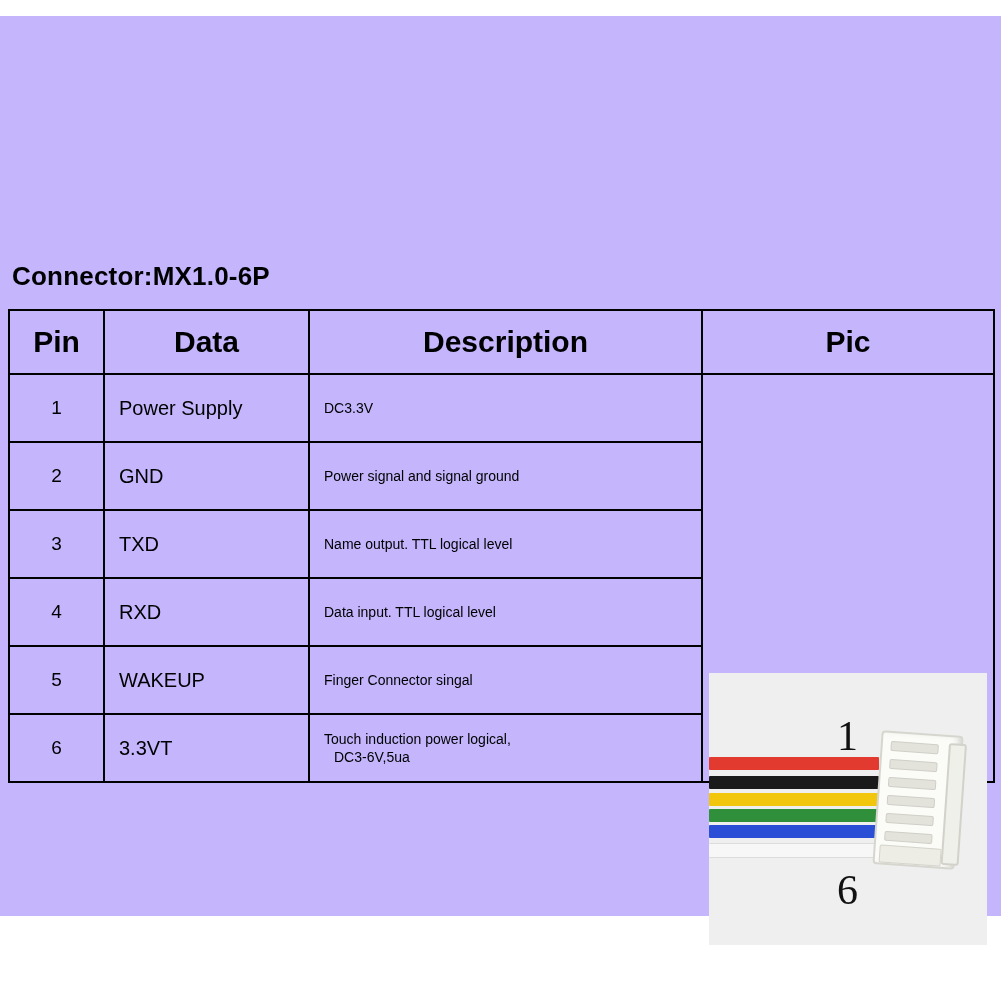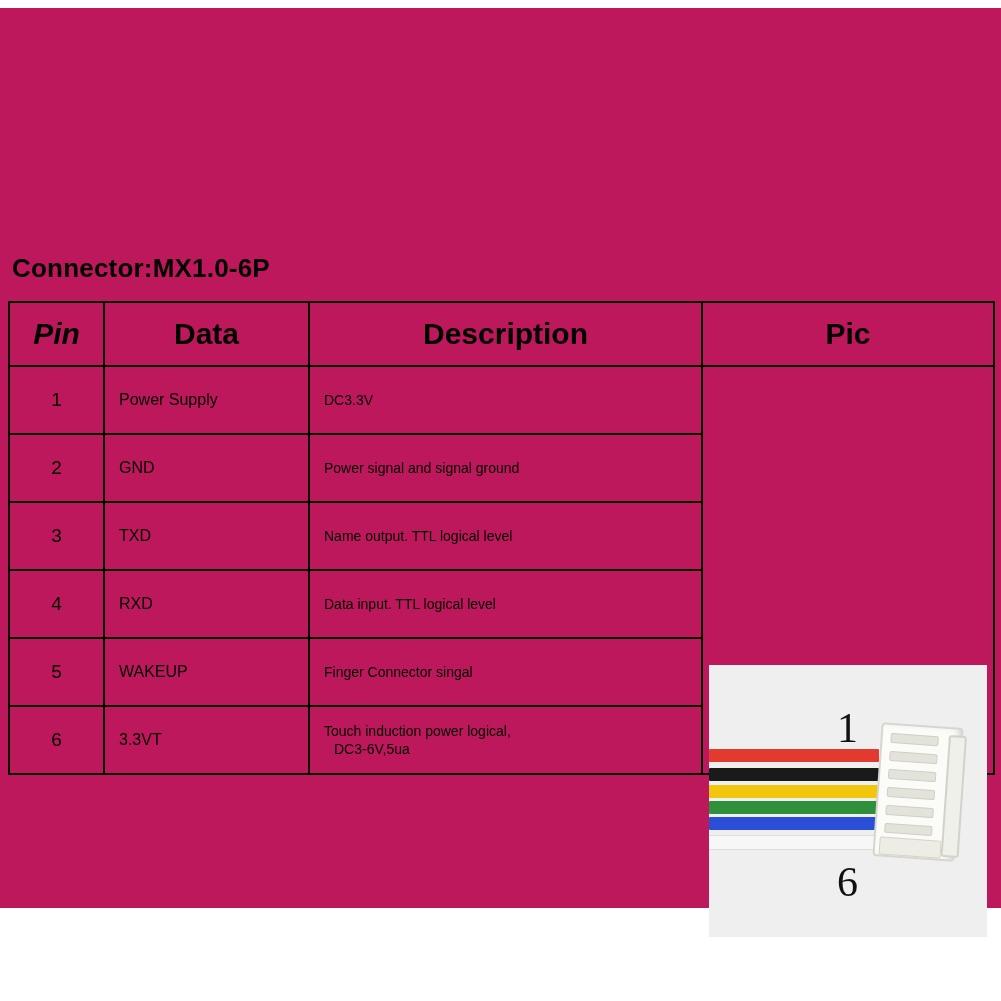--- a/index.html
+++ b/index.html
@@ -11,24 +11,24 @@
     width: 1001px;
     height: 1001px;
     font-family: "Liberation Sans", sans-serif;
     color: #000000;
     position: relative;
     overflow: hidden;
   }
   .sheet {
     position: absolute;
     left: 0;
-    top: 8px;
+    top: 16px;
     width: 1001px;
     height: 900px;
-    background: #be185d;
+    background: #c4b5fd;
   }
   .connector-title {
     position: absolute;
     left: 12px;
     top: 245px;
     font-size: 26px;
     font-weight: bold;
     letter-spacing: 0.2px;
     white-space: nowrap;
   }
@@ -49,28 +49,28 @@
   .col-name { width: 205px; }
   .col-desc { width: 393px; }
   .col-pic { width: 292px; }
 
   thead th {
     height: 62px;
     font-size: 30px;
     font-weight: bold;
     text-align: center;
   }
-  thead th.h-pin { font-size: 30px; font-style: italic; }
+  thead th.h-pin { font-size: 30px; }
   tbody td.c-pin {
     text-align: center;
     font-size: 19px;
     height: 66px;
   }
   tbody td.c-name {
-    font-size: 16px;
+    font-size: 20px;
     padding-left: 14px;
     margin-top: 16px;
   }
   tbody td.c-desc {
     font-size: 14px;
     padding-left: 14px;
     line-height: 1.3;
   }
   .desc-two-line {
     display: block;

